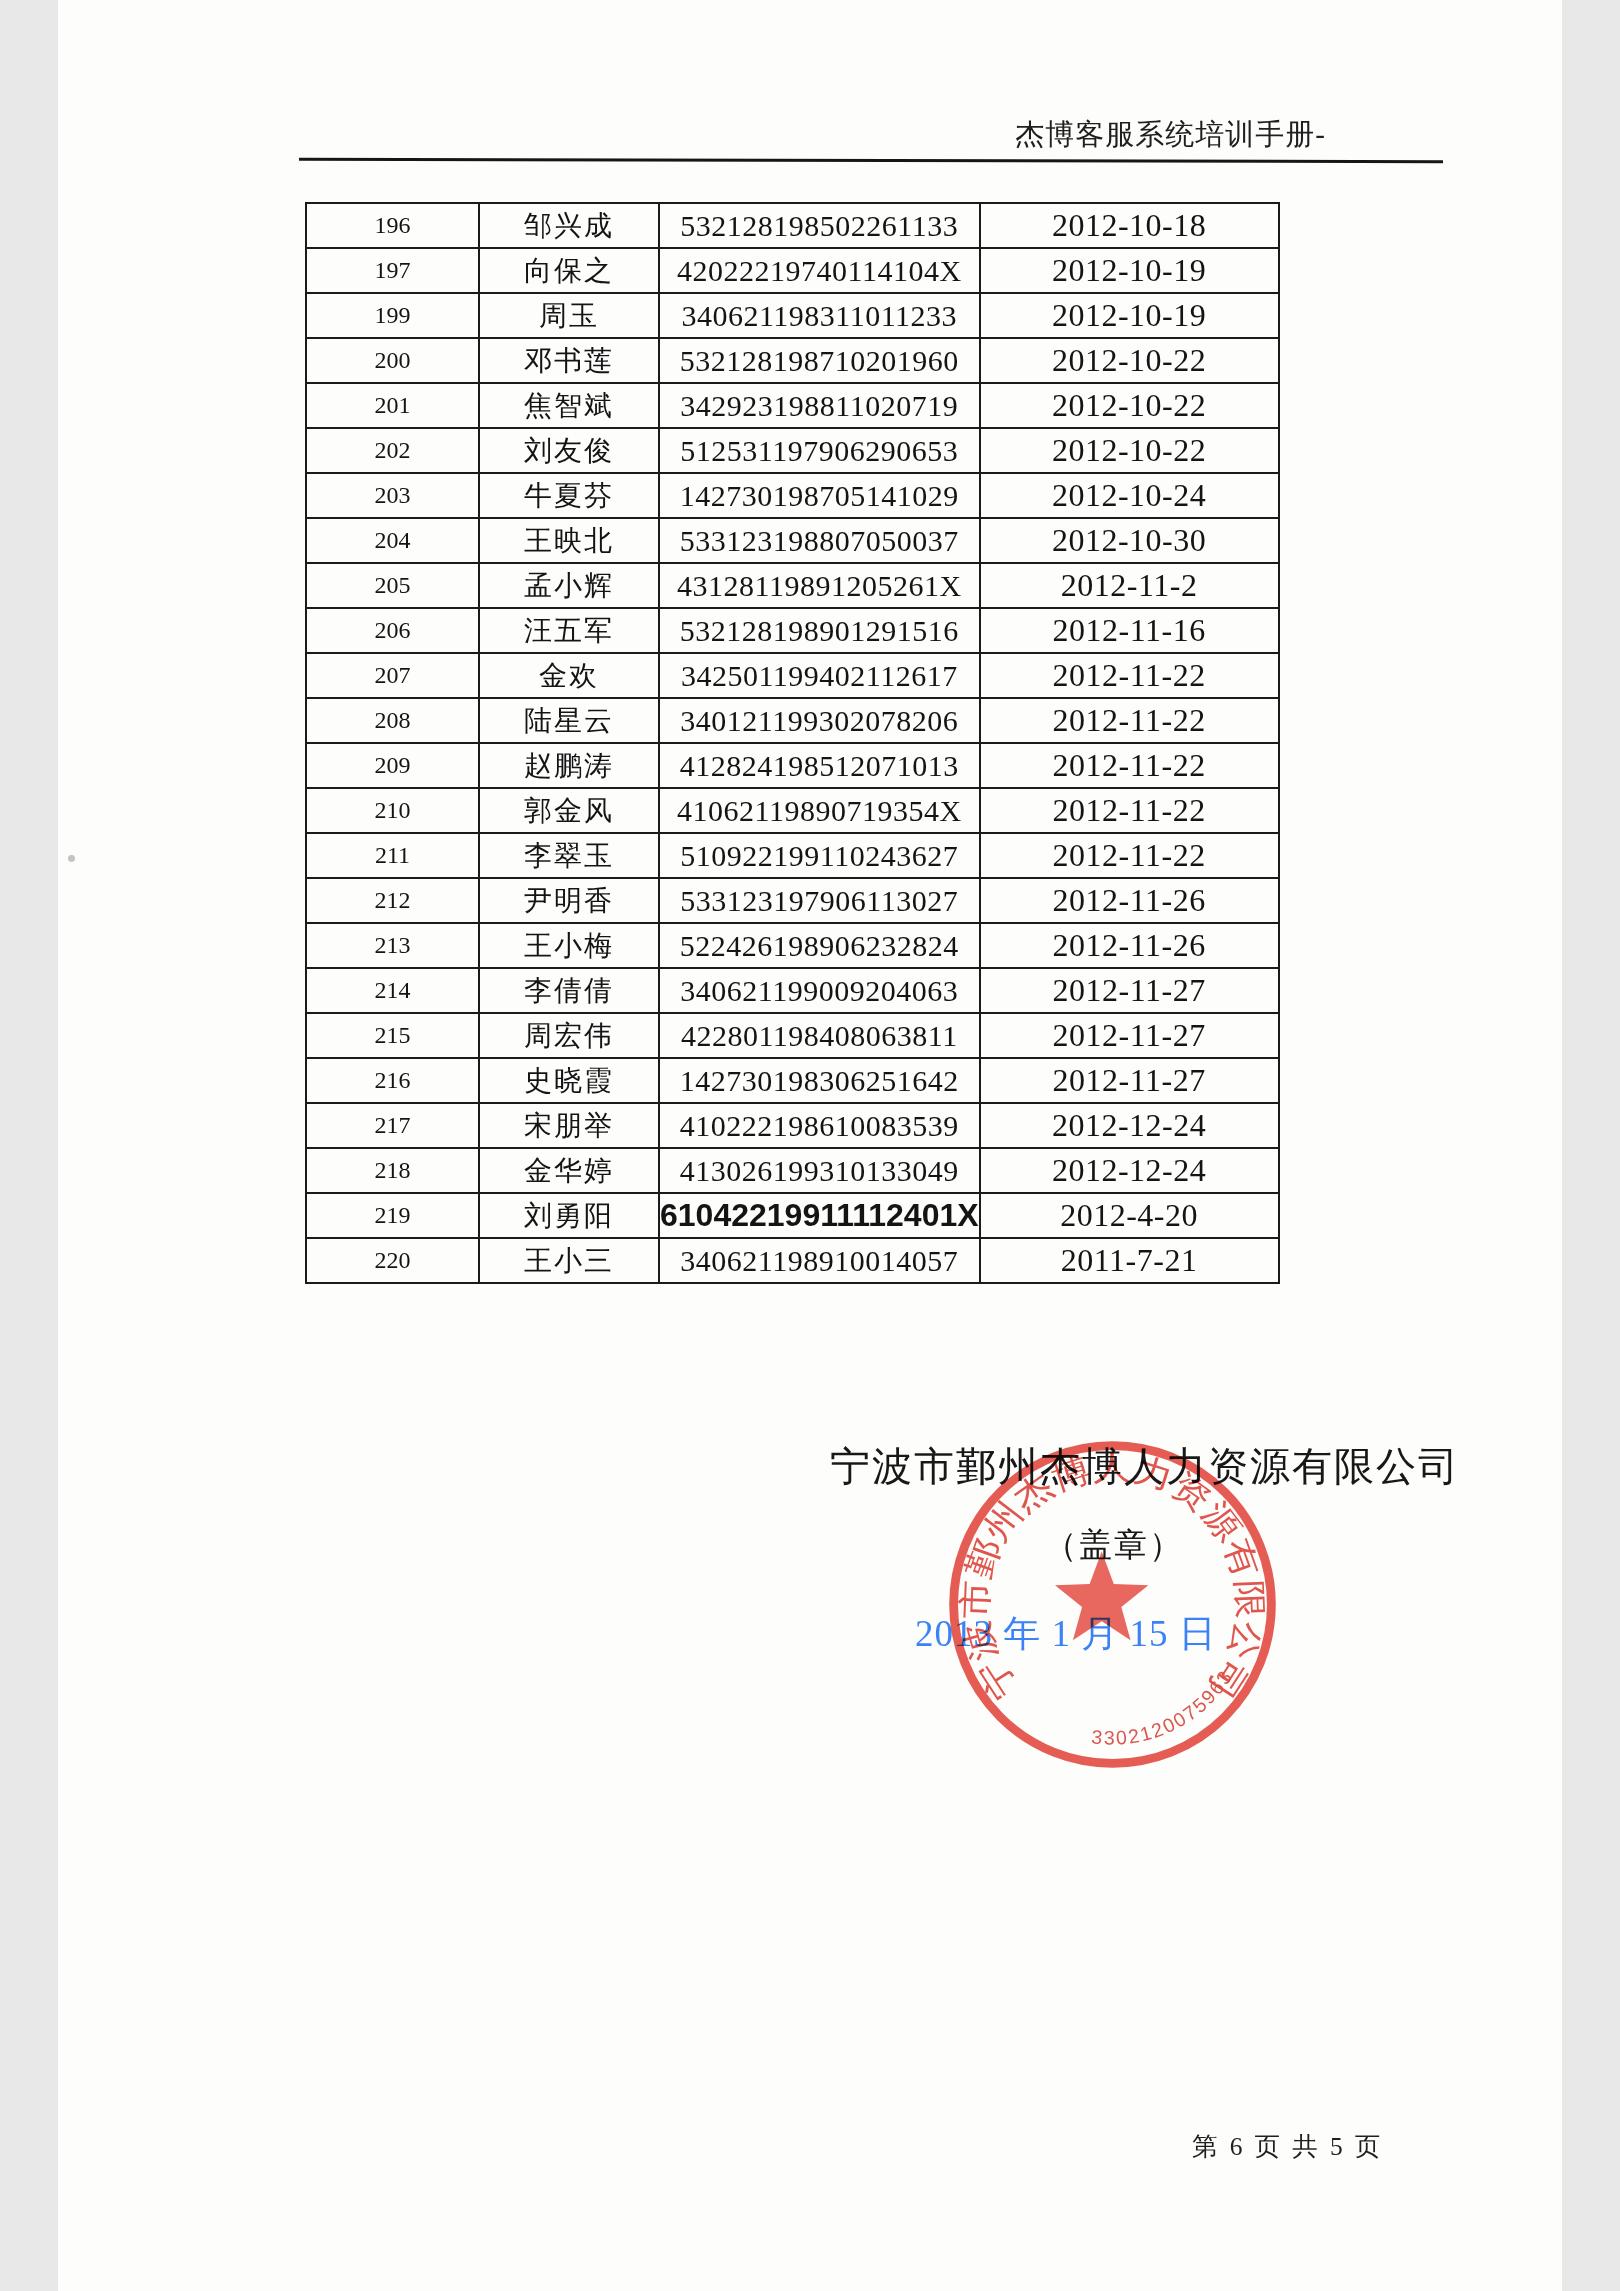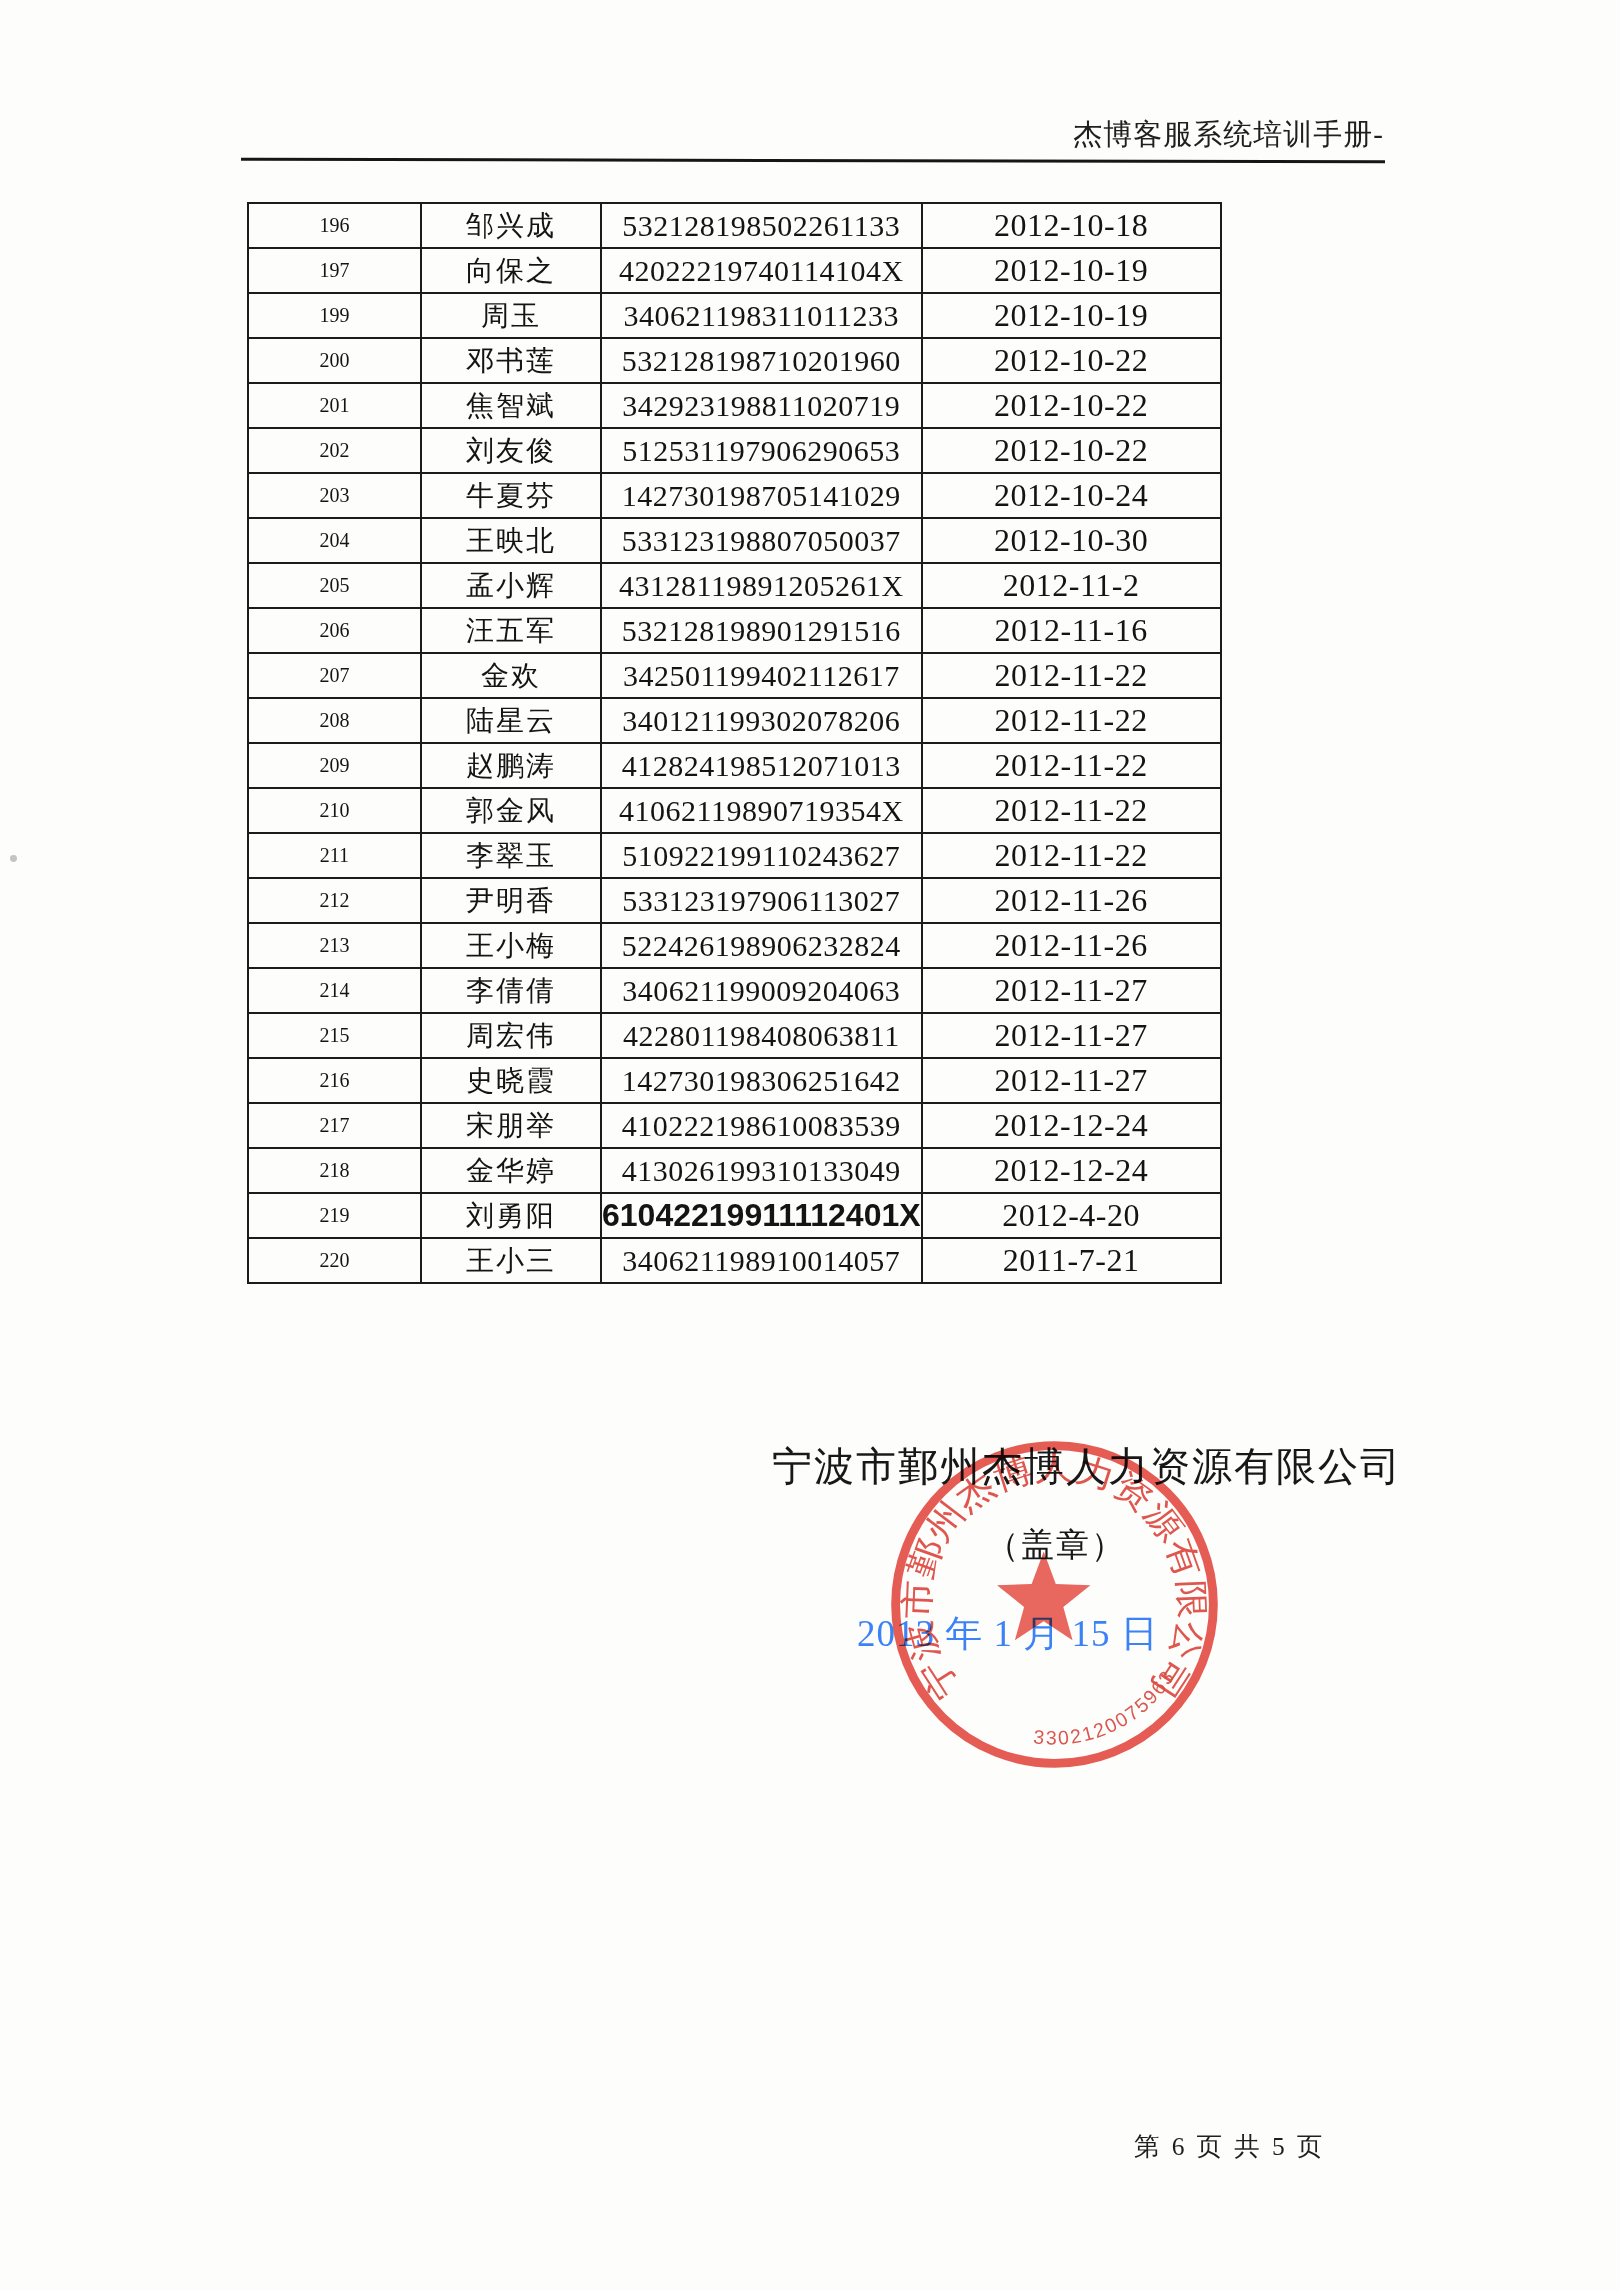--- a/index.html
+++ b/index.html
@@ -1,18 +1,18 @@
 <!DOCTYPE html>
 <html><head>
 <meta charset="utf-8">
 <style>
   html,body { margin:0; padding:0; background:#e8e8e8; }
   .page {
     position:relative;
-    width:1620px; height:2292px;
+    width:1504px; height:2292px;
     margin:0 auto;
     background:#fdfdfc;
     overflow:hidden;
     font-family:"Liberation Serif","DejaVu Serif",serif;
     color:#1a1a1a;
   }
 
   
   .header-title {
     position:absolute; top:115px; right:236px;
@@ -31,21 +31,21 @@
     border-collapse:collapse; table-layout:fixed;
   }
   .records-table td {
     border:2px solid #1b1b1b;
     height:43px;
     padding:0;
     text-align:center; vertical-align:middle;
     overflow:hidden; white-space:nowrap;
     color:#141414;
   }
-  .c-no   { font-size:20px; }
+  .c-no   { font-size:24px; }
   .c-name { font-size:28px; letter-spacing:2px; }
   .c-id   { font-size:30px; letter-spacing:0.5px; }
   .c-date { font-size:32px; letter-spacing:0.5px; }
   .id-sans {
     font-family:"Liberation Sans","DejaVu Sans",sans-serif;
     font-weight:600; font-size:32px; letter-spacing:0;
   }
 
   
   .sig-company {

